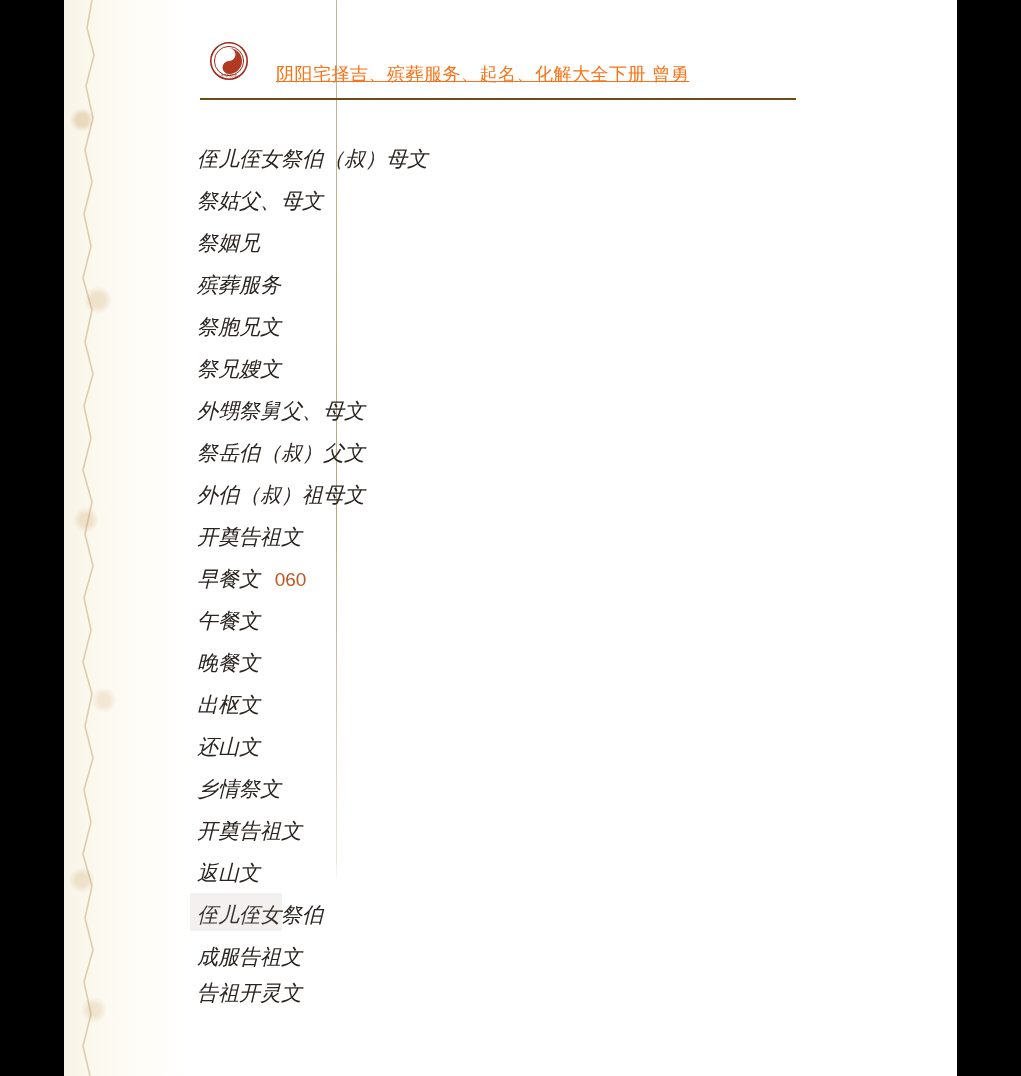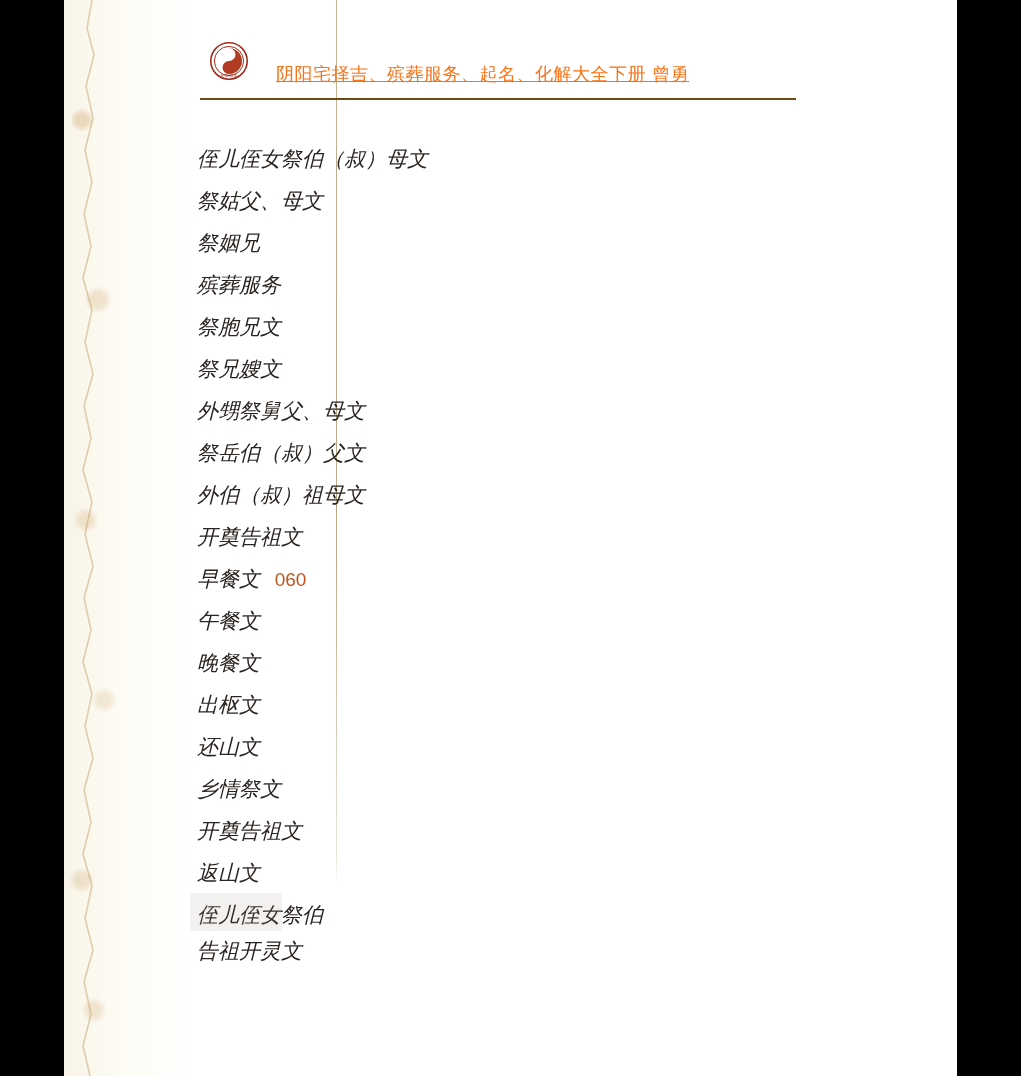--- a/index.html
+++ b/index.html
@@ -248,19 +248,22 @@
     </div>
     <div class="toc-item">
       <span class="label">开奠告祖文</span>
     </div>
     <div class="toc-item">
       <span class="label">返山文</span>
     </div>
     <div class="toc-item">
       <span class="label">侄儿侄女祭伯</span>
     </div>
+    <div class="toc-item">
+      <span class="label">成服告祖文</span>
+    </div>
     <div class="toc-item clipped">
       <span class="label">告祖开灵文</span>
     </div>
   </div>
 
   <div class="smudge"></div>
 </div>
 
 </body></html>

